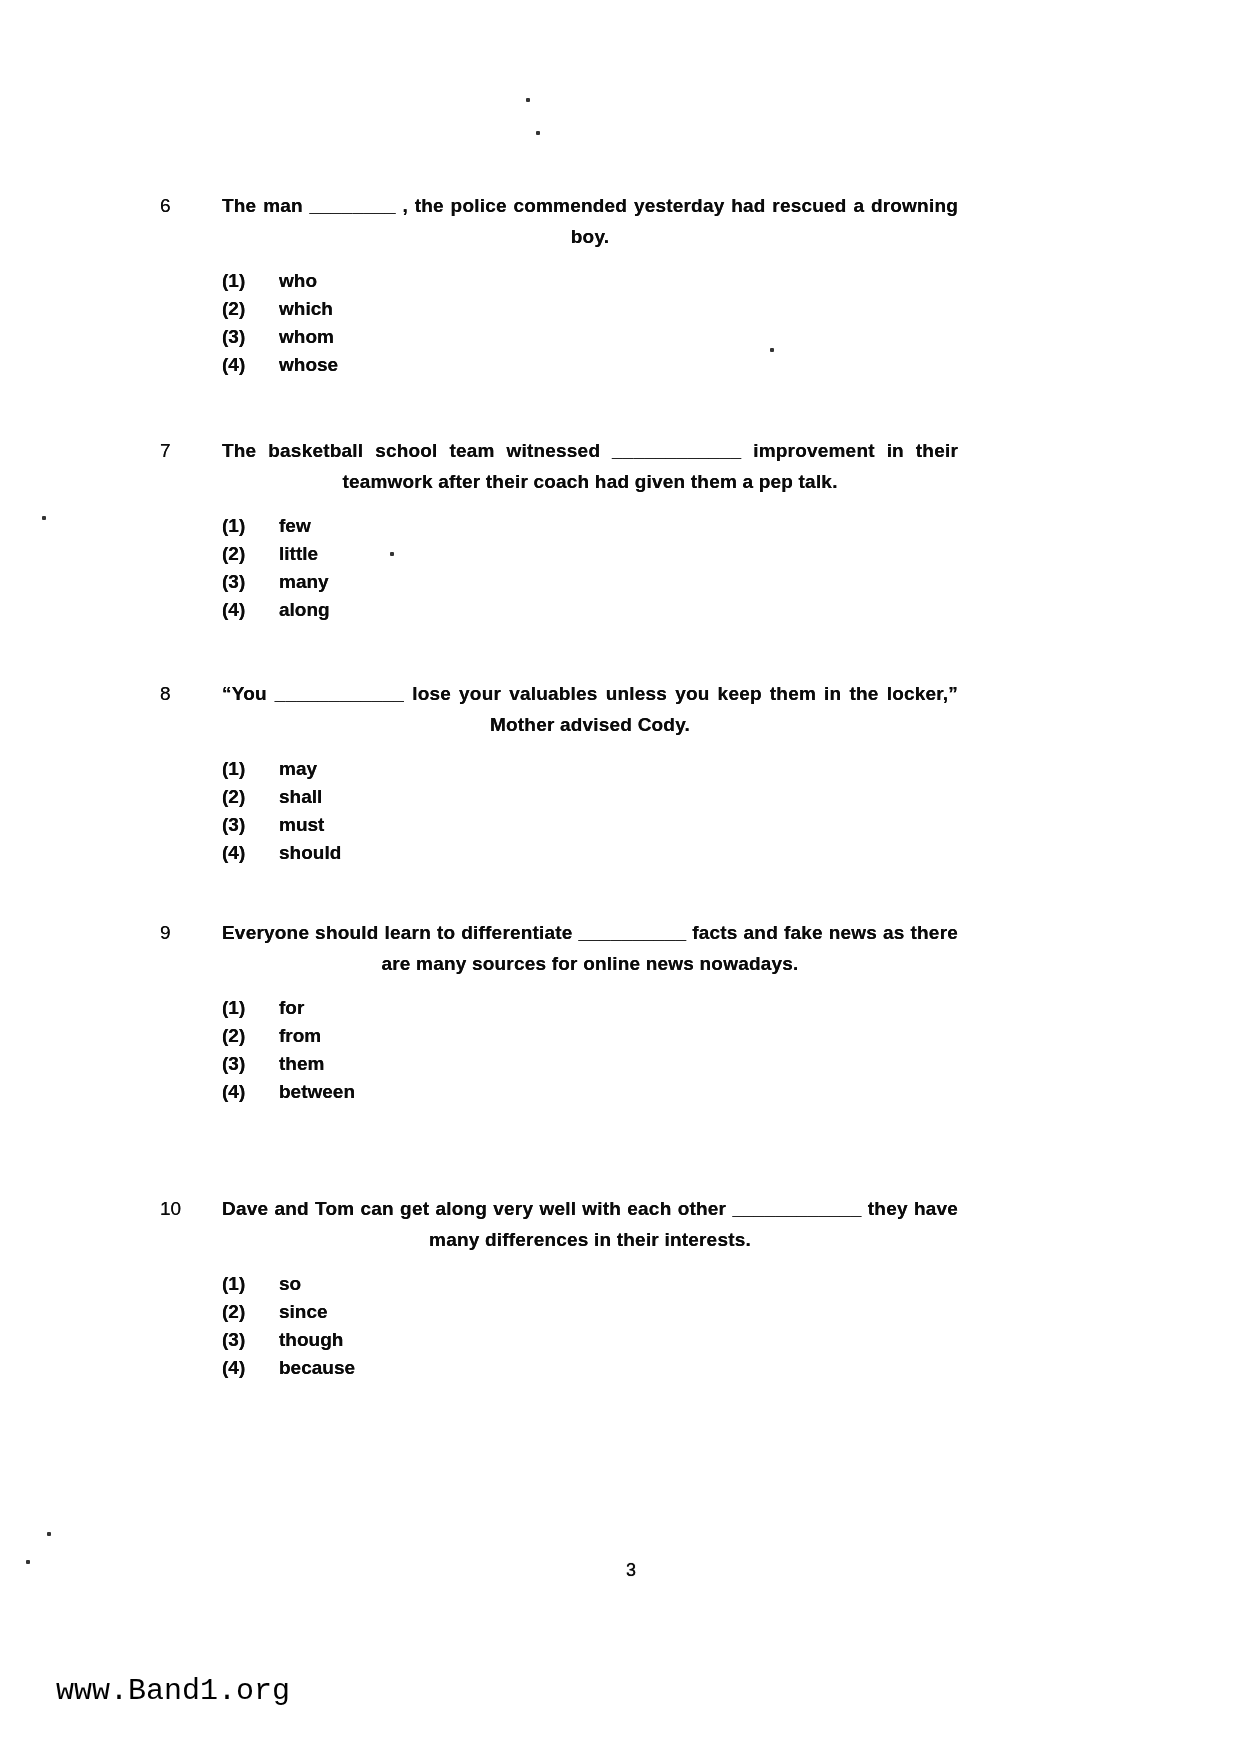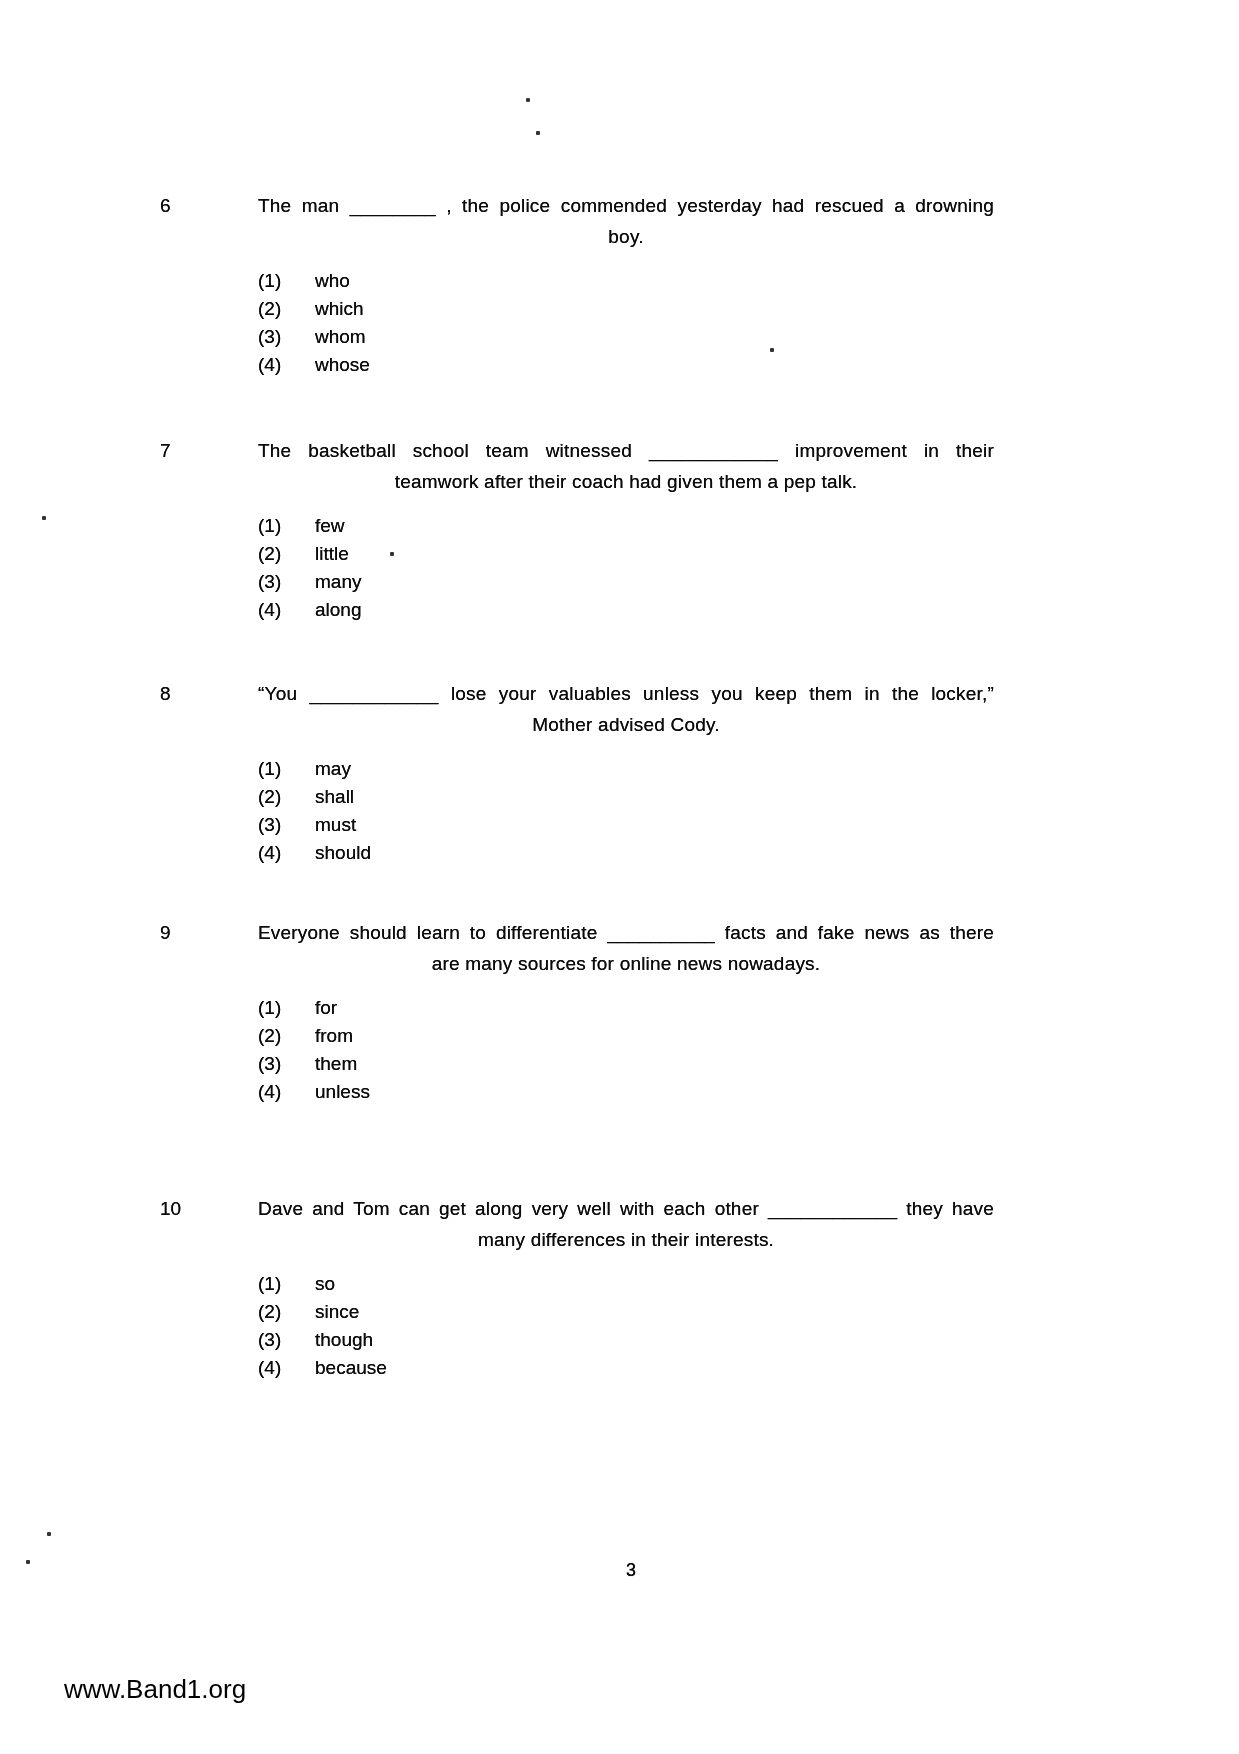--- a/index.html
+++ b/index.html
@@ -24,21 +24,21 @@
   }
   .qnum {
     position: absolute;
     left: 0;
     top: 0;
     width: 48px;
     font-size: 19px;
     line-height: 31px;
     text-shadow: 0 0 0.6px #222;
   }
-  .qbody { margin-left: 98px; width: 736px; }
+  .qbody { margin-left: 62px; width: 736px; font-weight: bold; }
   .qline {
     font-size: 19px;
     line-height: 31px;
     letter-spacing: 0.2px;
     text-shadow: 0 0 0.6px #222;
     white-space: normal;
     text-align: center;
   }
   .justify { text-align: justify; text-align-last: justify; }
   .options { margin-top: 15px; }
@@ -52,24 +52,24 @@
   .otext { flex: 1; }
   .page-number {
     position: absolute;
     left: 626px;
     top: 1560px;
     font-size: 18px;
     text-shadow: 0 0 0.7px #000;
   }
   .footer-url {
     position: absolute;
-    left: 64px;
+    left: 56px;
     top: 1674px;
-    font-family: Liberation Sans, sans-serif;
-    font-size: 26px;
+    font-family: Liberation Mono, monospace;
+    font-size: 30px;
     color: #000000;
   }
   .speck {
     position: absolute;
     background: #3a3a3a;
     width: 4px;
     height: 4px;
     border-radius: 1px;
   }
 </style>
@@ -171,21 +171,21 @@
           <div class="option">
             <span class="onum">(2)</span>
             <span class="otext">from</span>
           </div>
           <div class="option">
             <span class="onum">(3)</span>
             <span class="otext">them</span>
           </div>
           <div class="option">
             <span class="onum">(4)</span>
-            <span class="otext">unless</span>
+            <span class="otext">between</span>
           </div>
         </div>
       </div>
     </div>
 
     <div class="question" style="top:1193px;">
       <div class="qnum">10</div>
       <div class="qbody">
         <div class="qline justify">Dave and Tom can get along very well with each other ____________ they have</div>
         <div class="qline">many differences in their interests.</div>

